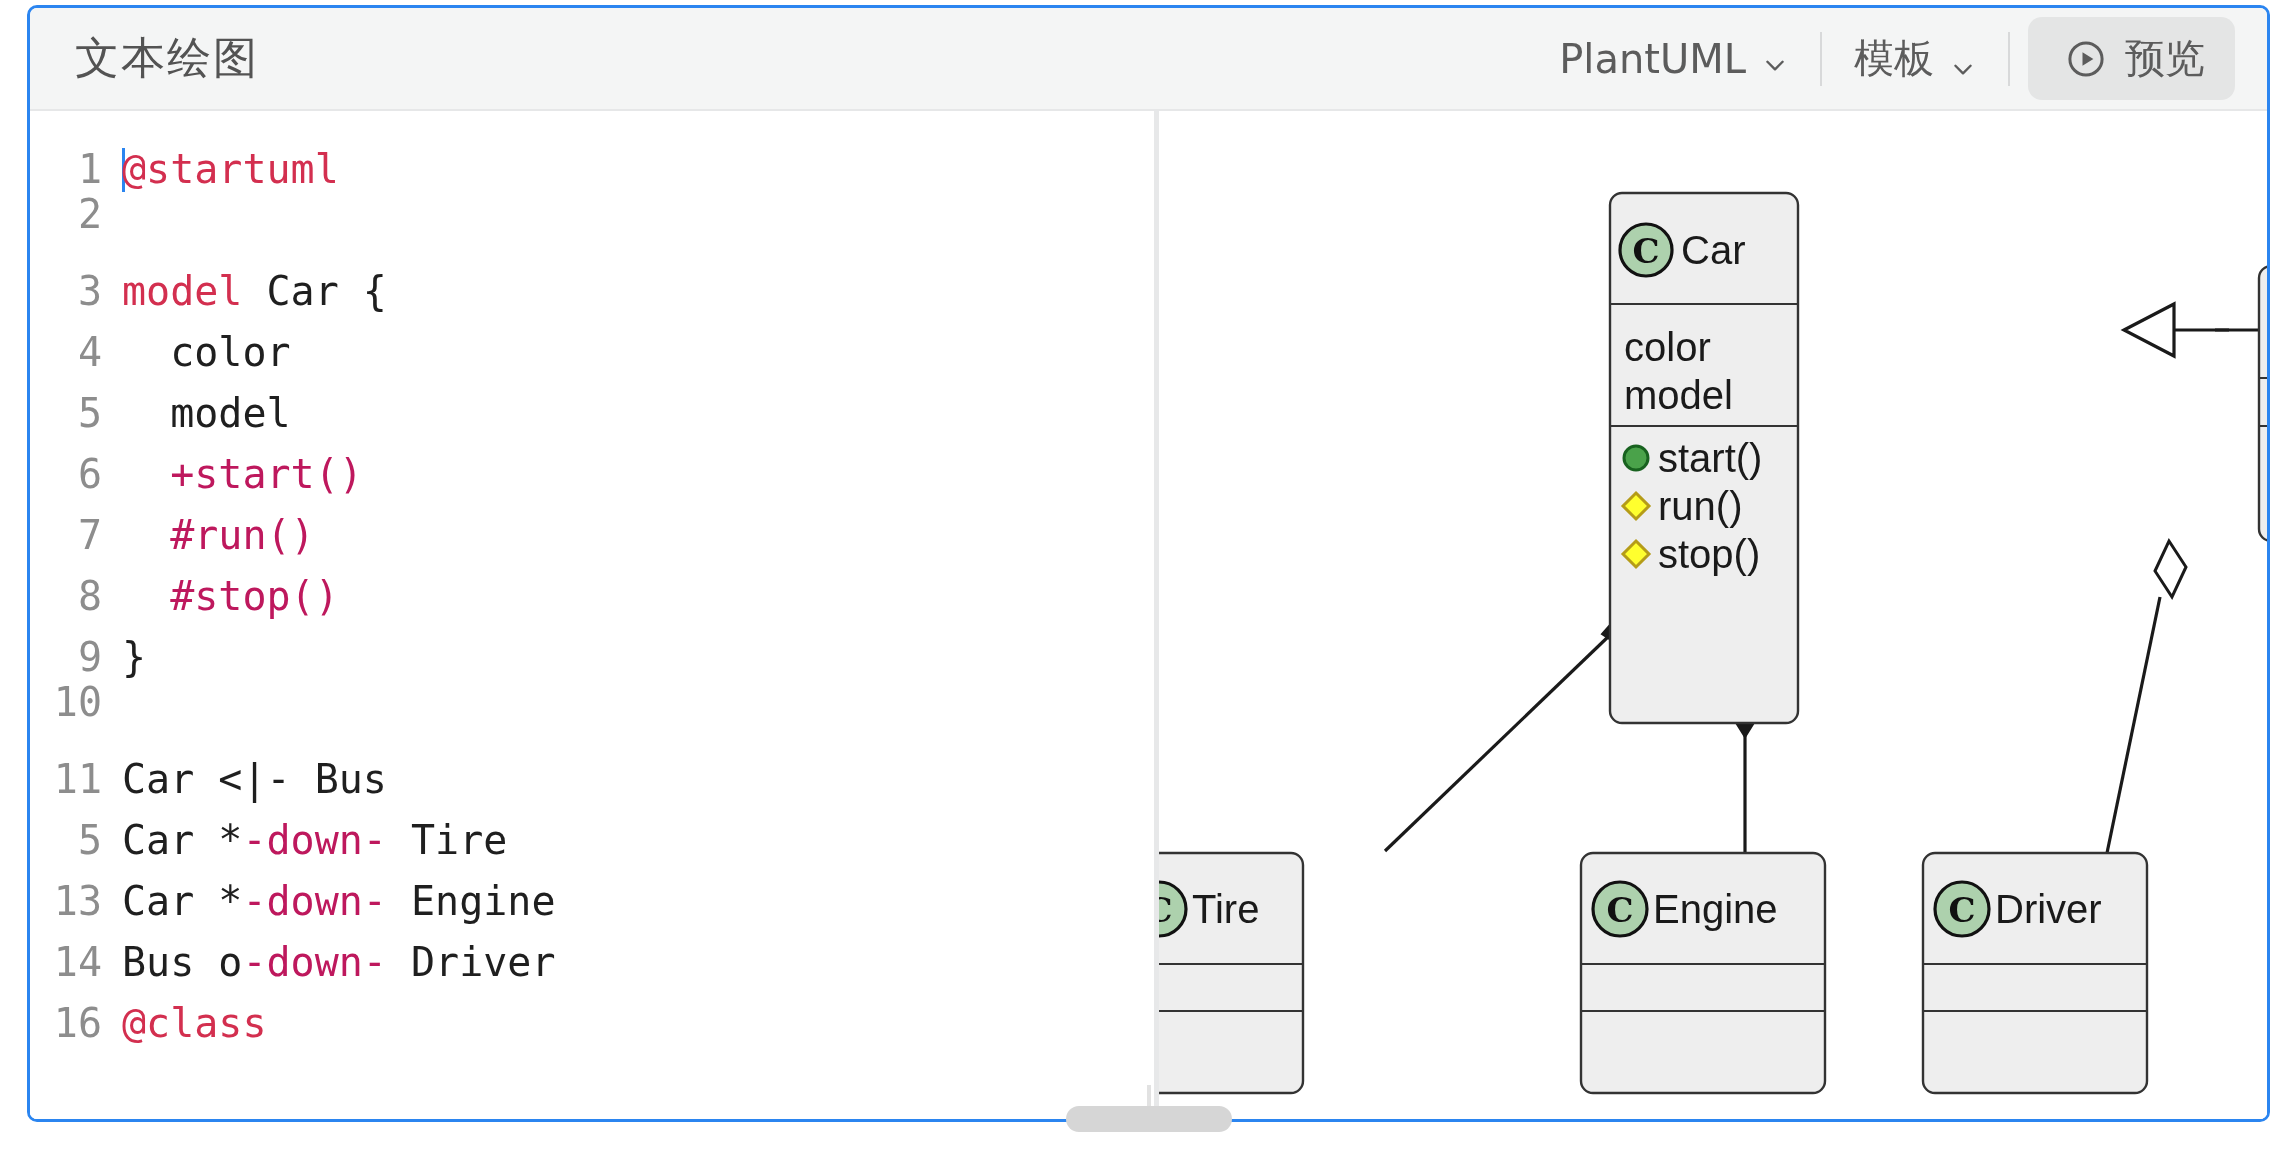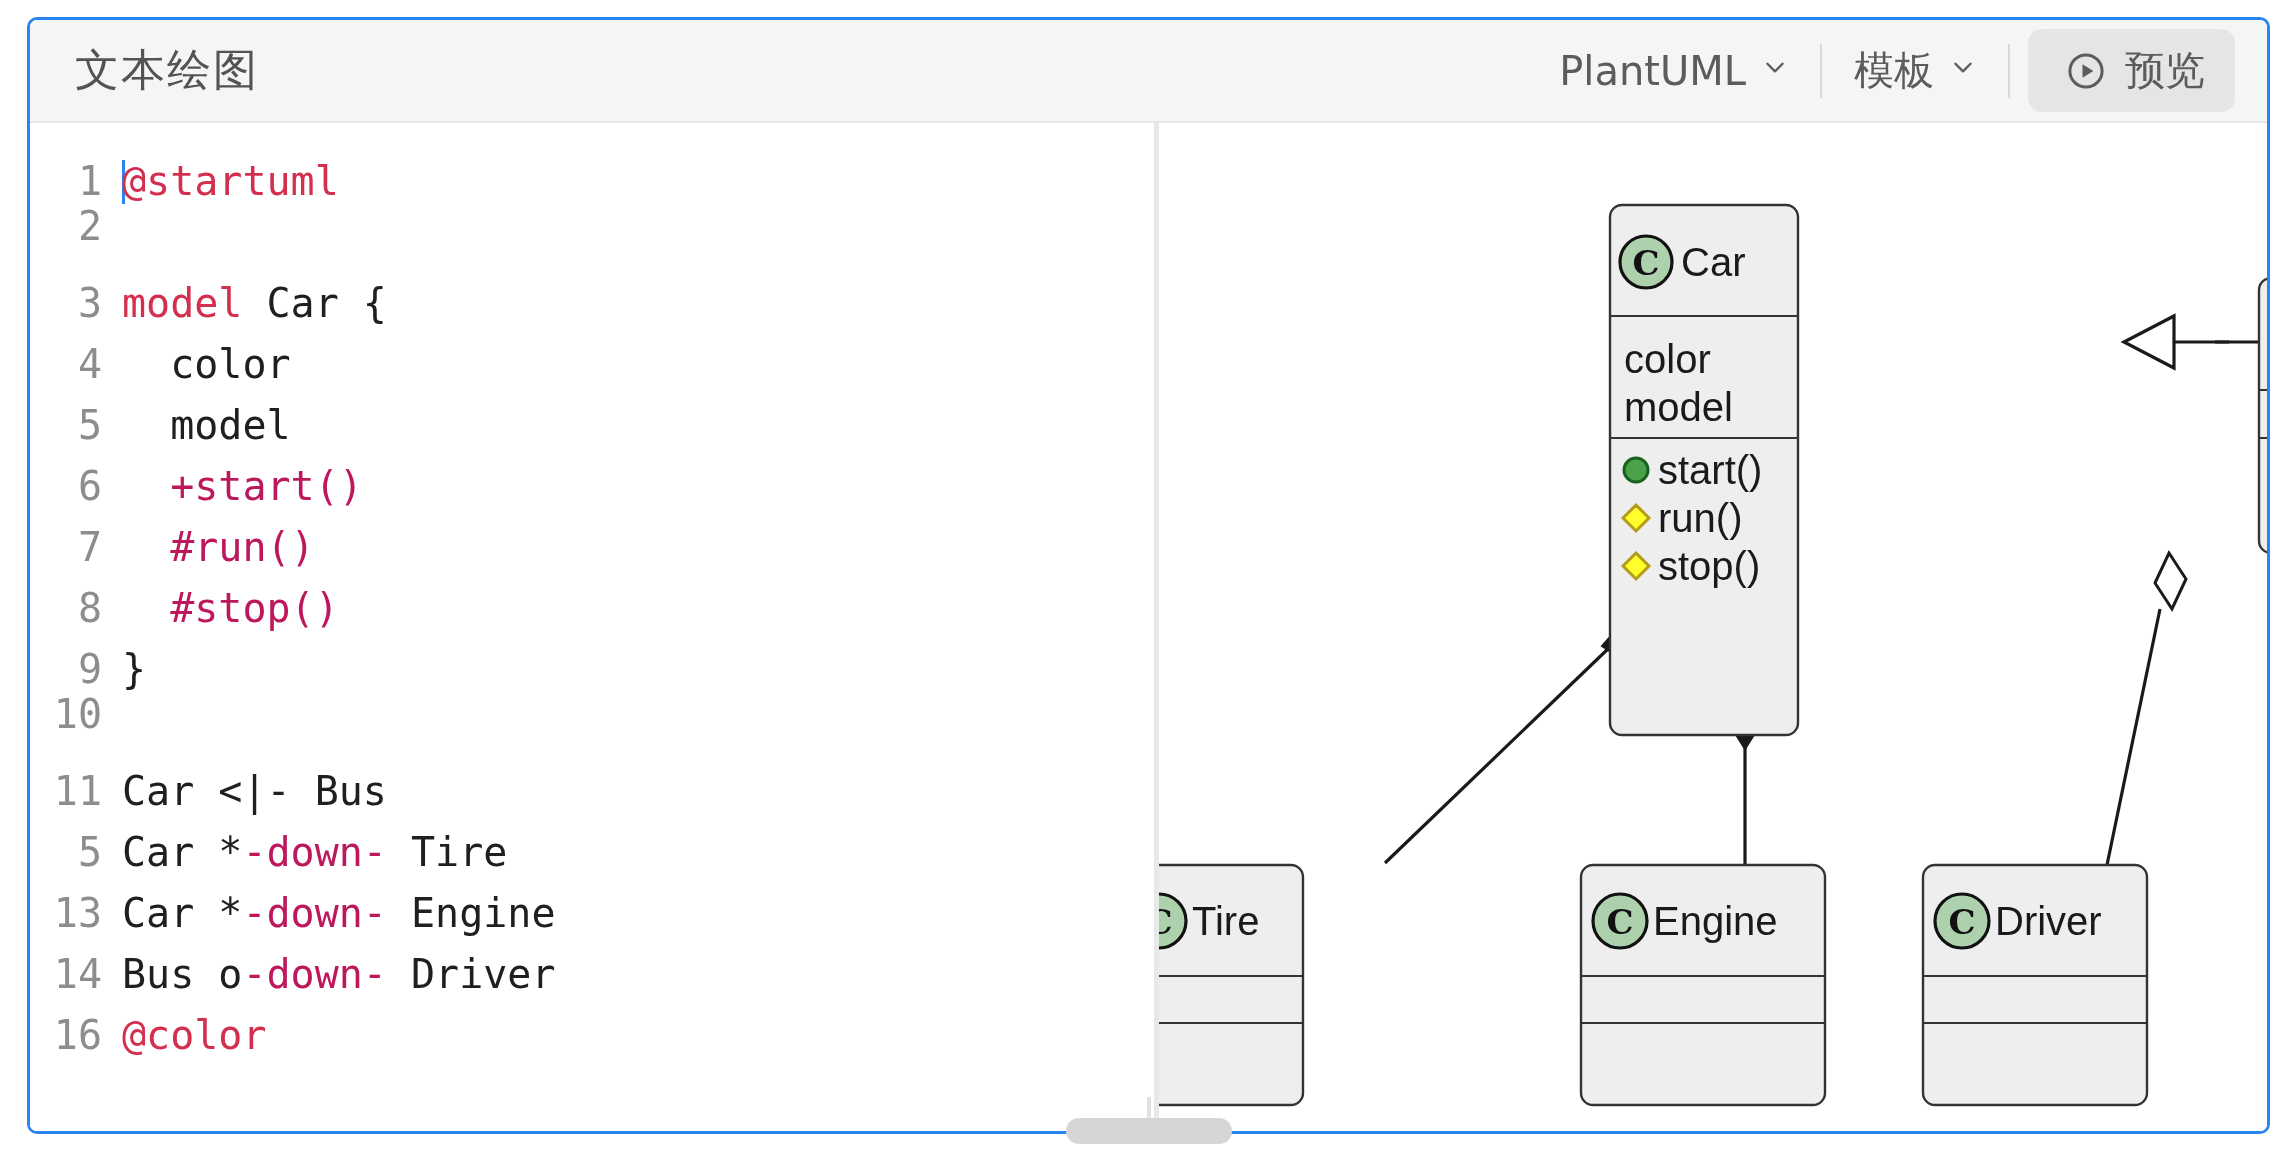--- a/index.html
+++ b/index.html
@@ -8,21 +8,21 @@
     width: 2293px;
     height: 1150px;
     background: #ffffff;
     font-family: "Liberation Sans", "DejaVu Sans", sans-serif;
     overflow: hidden;
   }
 
   #app {
     position: absolute;
     left: 27px;
-    top: 17px;
+    top: 5px;
     width: 2243px;
     height: 1117px;
     border: 3px solid #2b85f0;
     border-radius: 10px;
     background: #ffffff;
     overflow: visible;
   }
 
   
   .header {
@@ -46,21 +46,21 @@
   .header-right {
     margin-left: auto;
     display: flex;
     align-items: center;
     gap: 0;
     height: 100%;
   }
 
   .hdr-menu {
     display: flex;
-    align-items: center;
+    align-items: flex-end;
     gap: 16px;
     font-size: 40px;
     color: #5c5c5c;
     padding: 0 26px;
     cursor: pointer;
     white-space: nowrap;
     font-family: "DejaVu Sans", "Liberation Sans", sans-serif;
   }
 
   .chev {
@@ -244,21 +244,21 @@
         <div class="code-line"><span class="ln">5</span><span class="code-text"><span class="tok-plain">  model</span></span></div>
         <div class="code-line"><span class="ln">6</span><span class="code-text"><span class="tok-blue">  +start()</span></span></div>
         <div class="code-line"><span class="ln">7</span><span class="code-text"><span class="tok-blue">  #run()</span></span></div>
         <div class="code-line"><span class="ln">8</span><span class="code-text"><span class="tok-blue">  #stop()</span></span></div>
         <div class="code-line"><span class="ln">9</span><span class="code-text"><span class="tok-plain">}</span></span></div>
         <div class="code-line"><span class="ln">10</span><span class="code-text"></span></div>
         <div class="code-line"><span class="ln">11</span><span class="code-text"><span class="tok-plain">Car &lt;|- Bus</span></span></div>
         <div class="code-line"><span class="ln">5</span><span class="code-text"><span class="tok-plain">Car *</span><span class="tok-blue">-down-</span><span class="tok-plain"> Tire</span></span></div>
         <div class="code-line"><span class="ln">13</span><span class="code-text"><span class="tok-plain">Car *</span><span class="tok-blue">-down-</span><span class="tok-plain"> Engine</span></span></div>
         <div class="code-line"><span class="ln">14</span><span class="code-text"><span class="tok-plain">Bus o</span><span class="tok-blue">-down-</span><span class="tok-plain"> Driver</span></span></div>
-        <div class="code-line"><span class="ln">16</span><span class="code-text"><span class="tok-kw">@color</span></span></div>
+        <div class="code-line"><span class="ln">16</span><span class="code-text"><span class="tok-kw">@class</span></span></div>
       </div>
 
     <div class="pane-divider"></div>
 
     <div class="preview">
       <svg class="diagram-svg" width="1110" height="1010" viewBox="0 0 1110 1010">
 
         <defs>
           <style>
             .cls-box   { fill:#eeeeee; stroke:#333333; stroke-width:2.4; }

